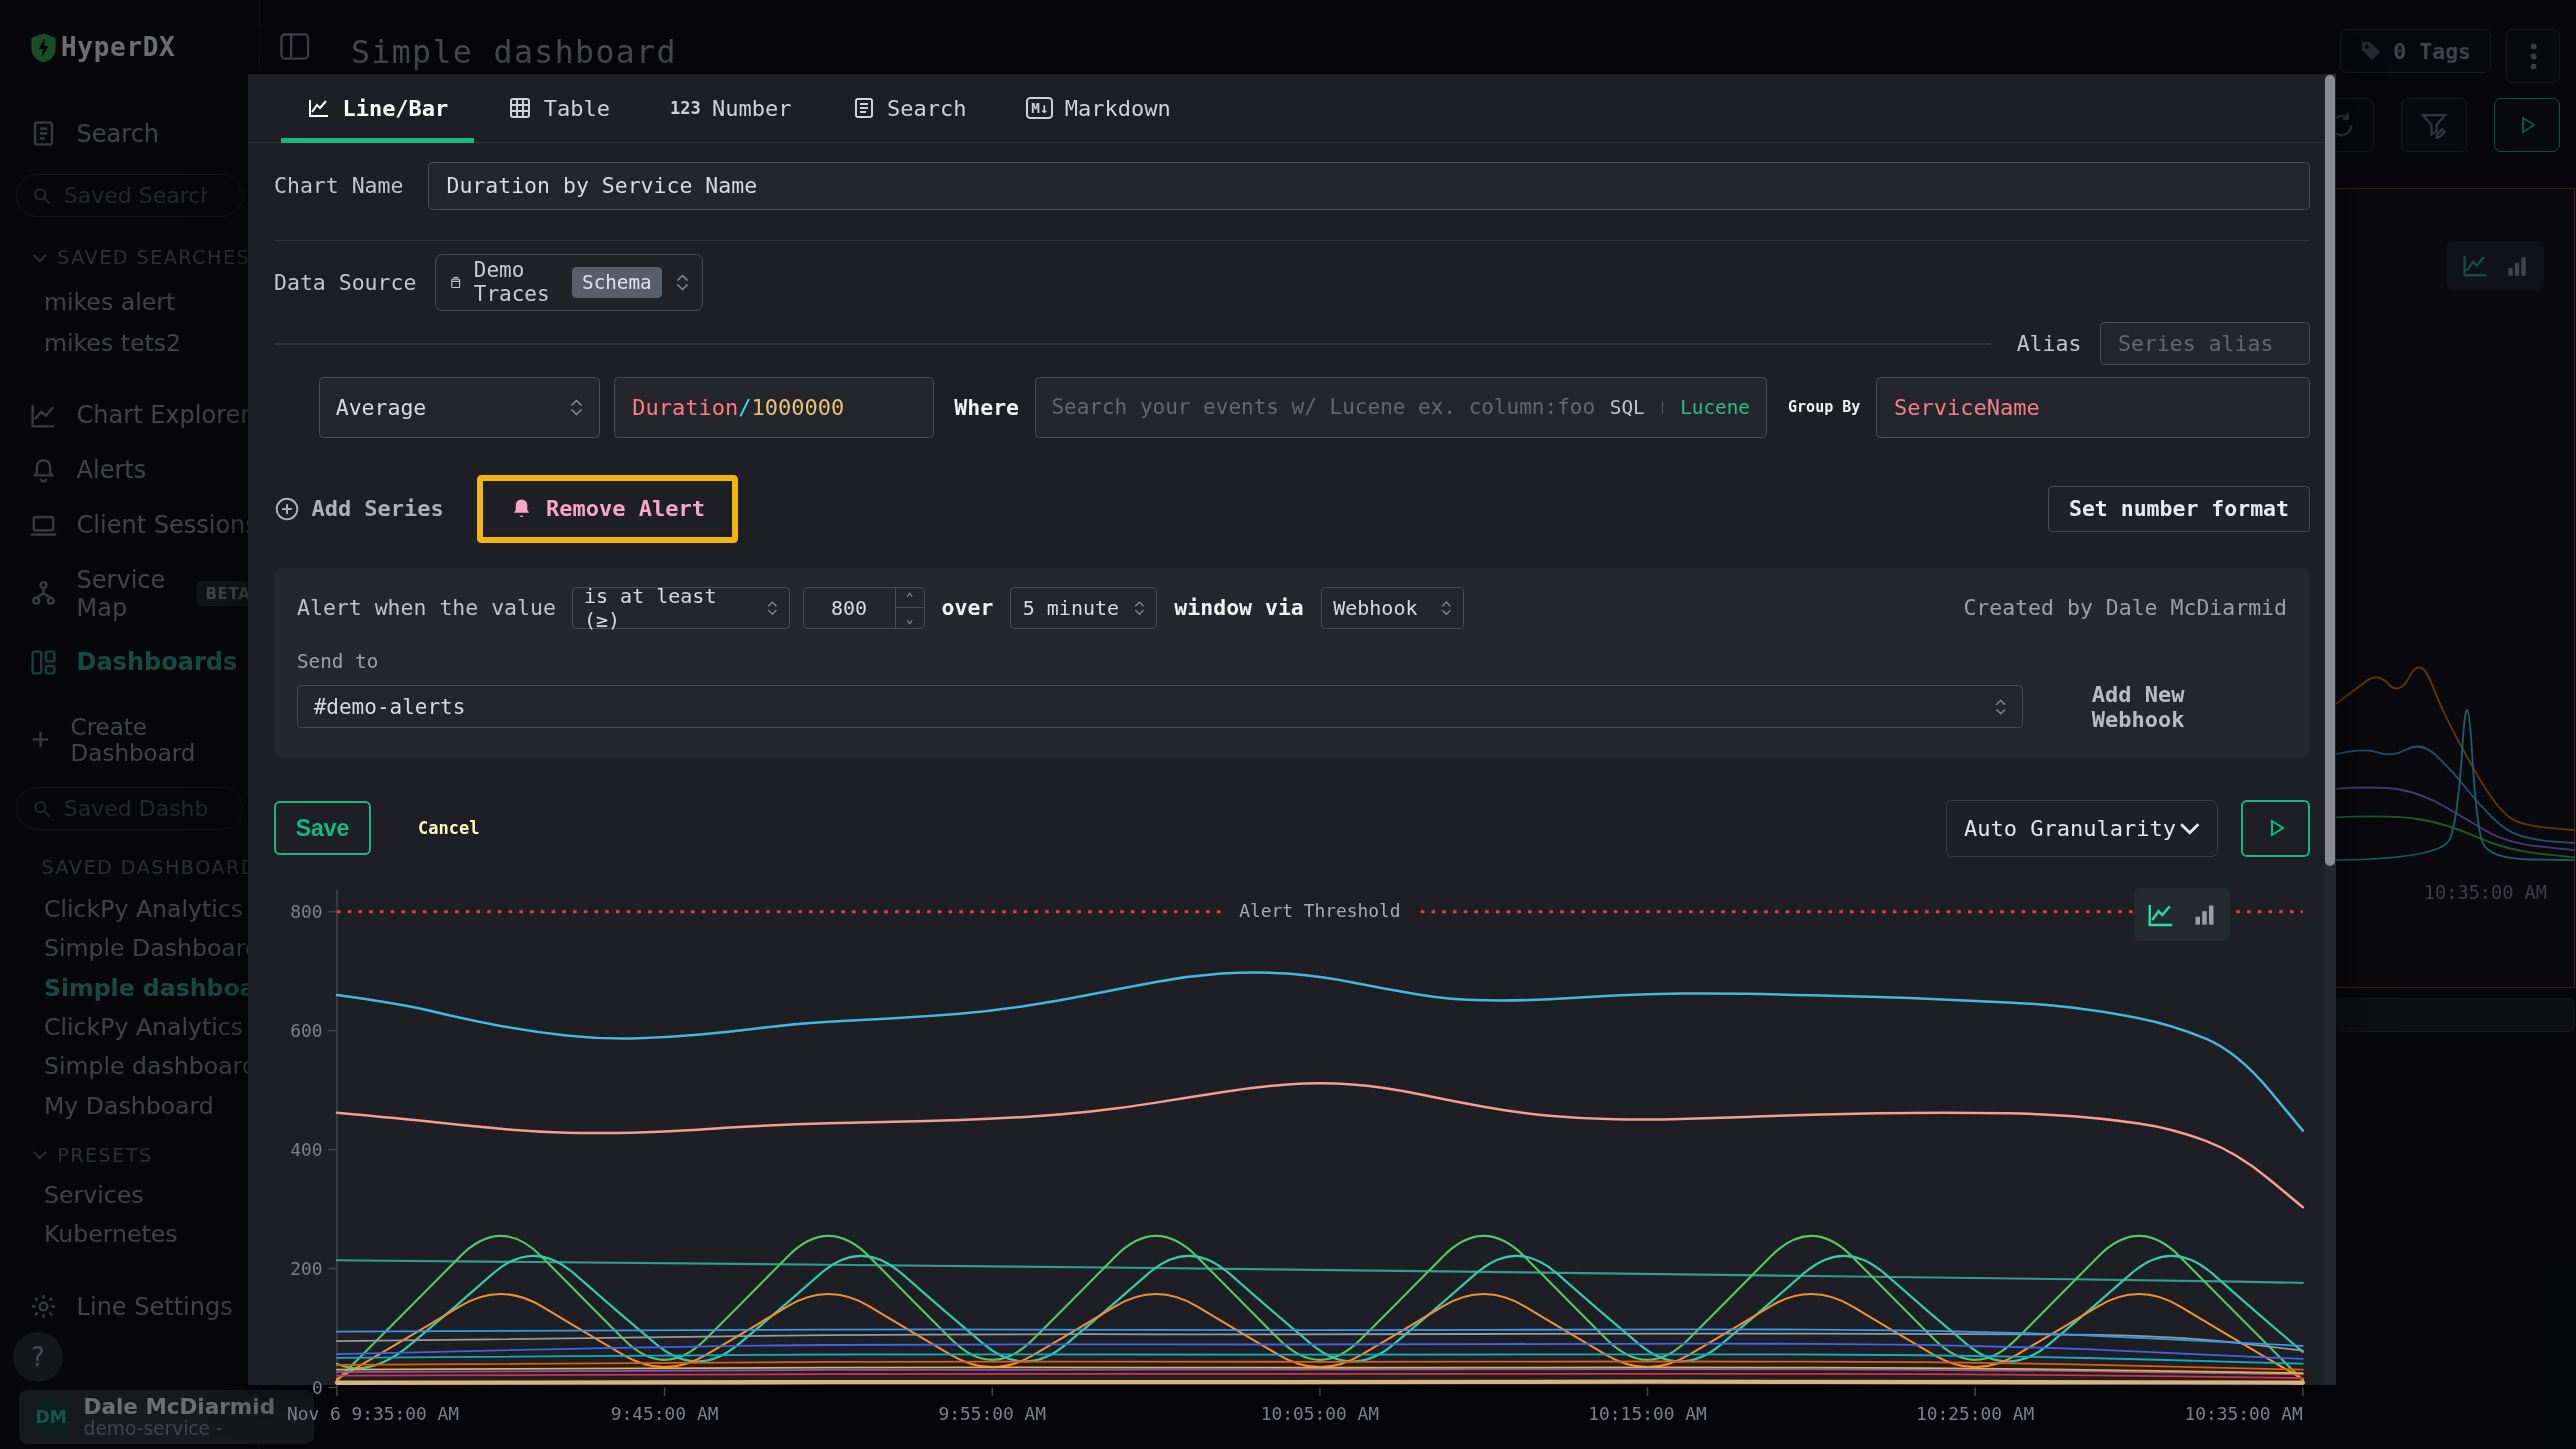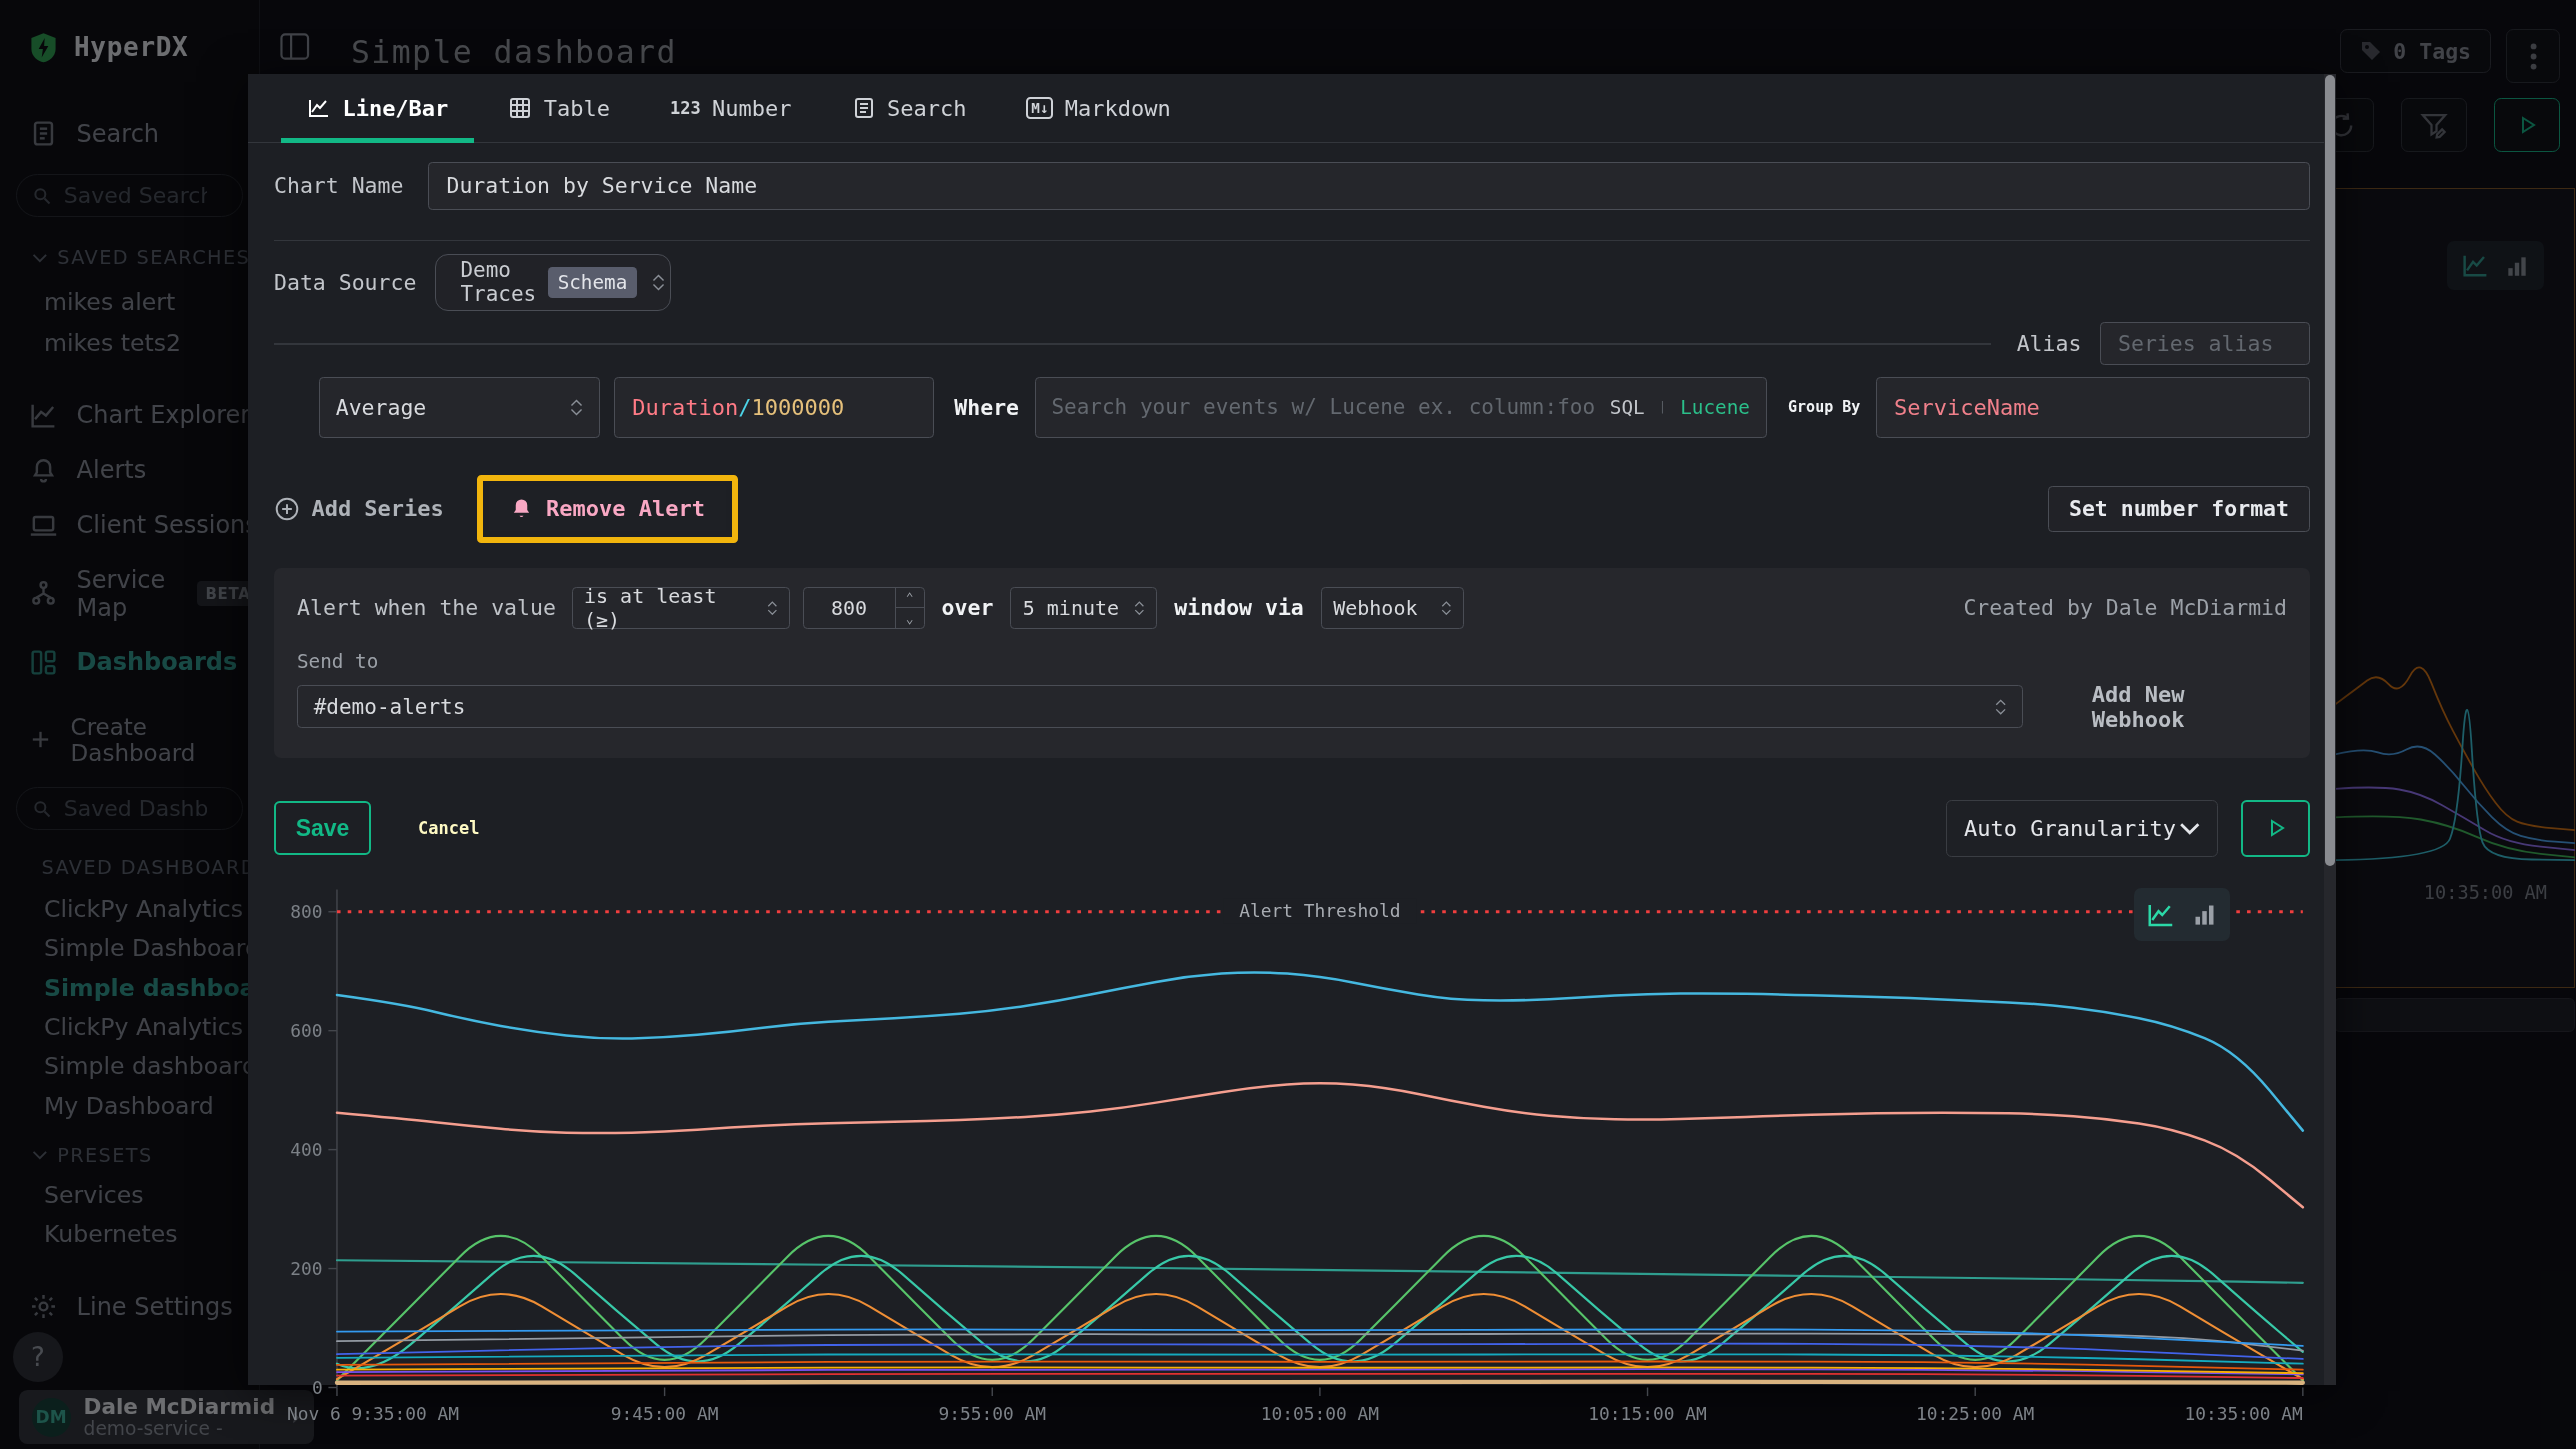--- a/index.html
+++ b/index.html
@@ -8,21 +8,21 @@
     position:relative; width:2576px; height:1450px; overflow:hidden;
     background:#0a0b0e; font-family:"DejaVu Sans Mono", monospace; color:#c9ccd1;
   }
   
   .page { position:absolute; inset:0; z-index:1; }
   .sidebar {
     position:absolute; left:0; top:0; width:260px; height:100%;
     background:#0a0b0d; border-right:0.7px solid #1c1e22;
     font-family:"DejaVu Sans", sans-serif;
   }
-  .logo-row { display:flex; align-items:center; gap:16px; padding:31.5px 0 0 29px; }
+  .logo-row { display:flex; align-items:center; gap:3px; padding:31.5px 0 0 29px; }
   .logo-shield { width:29px; height:31.5px; }
   .brand { font-family:"DejaVu Sans Mono", monospace; font-weight:bold; font-size:26px; color:#e8eaed; letter-spacing:0.7px; }
   .side-item { display:flex; align-items:center; gap:18.6px; padding:0 0 0 29px; color:#8a8f97; font-size:24px; }
   .side-item .ic { width:29px; height:29px; flex:0 0 auto; opacity:.85; }
   .side-item.active { color:#2f9e8f; font-weight:bold; }
   .side-search { margin:26px 15.7px 0 15.7px; height:43px; border:1.4px solid #26282d; border-radius:23px;
     display:flex; align-items:center; gap:11.4px; padding:0 15.7px; color:#4d525a; }
   .side-search input { background:transparent; border:0; outline:none; color:#666b73; font-size:22px; width:143px;
     font-family:"DejaVu Sans", sans-serif; }
   .side-search input::placeholder { color:#4d525a; }
@@ -78,21 +78,21 @@
   .m-body { padding:0 26px; position:relative; }
   .row { display:flex; align-items:center; }
   .lbl { color:#c2c5ca; font-size:21.5px; white-space:nowrap; }
   .input, .sel { background:#25262b; border:1.4px solid #4a4d55; border-radius:4.3px; color:#d8dade; font-size:21.5px; }
   .input { height:48px; padding:0 17px; }
   .divider { height:1.4px; background:#33363c; }
   .chart-name-row { margin-top:18.6px; }
   .chart-name-row .input { flex:1; margin-left:25px; }
   .div1 { margin-top:30px; }
   .ds-row { margin-top:13px; }
-  .ds-box { margin-left:18.6px; width:236px; height:57px; border:1.4px solid #4a4d55; border-radius:13px;
+  .ds-box { margin-left:18.6px; width:268px; height:57px; border:1.4px solid #4a4d55; border-radius:7px;
     display:flex; align-items:center; padding:0 13px; gap:11.4px; background:#212227; }
   .schema-badge { background:#595d6c; color:#e3e5ea; font-size:19.3px; border-radius:4.3px; padding:4.3px 10px; }
   .alias-row { margin-top:11.4px; height:43px; }
   .alias-line { flex:1; height:1.4px; background:#33363c; margin-right:26px; }
   .alias-input { width:210px; height:43px; margin-left:18.6px; }
   .alias-input input, .cn-input input { width:100%; height:100%; background:transparent; border:0; outline:none;
     color:#d8dade; font-size:21.5px; font-family:"DejaVu Sans Mono", monospace; }
   .alias-input input::placeholder { color:#63686f; }
   .series-row { margin-top:11.4px; gap:0;margin-left:45px; }
   .sel { height:61px; display:flex; align-items:center; padding:0 15.7px; gap:13px; }

